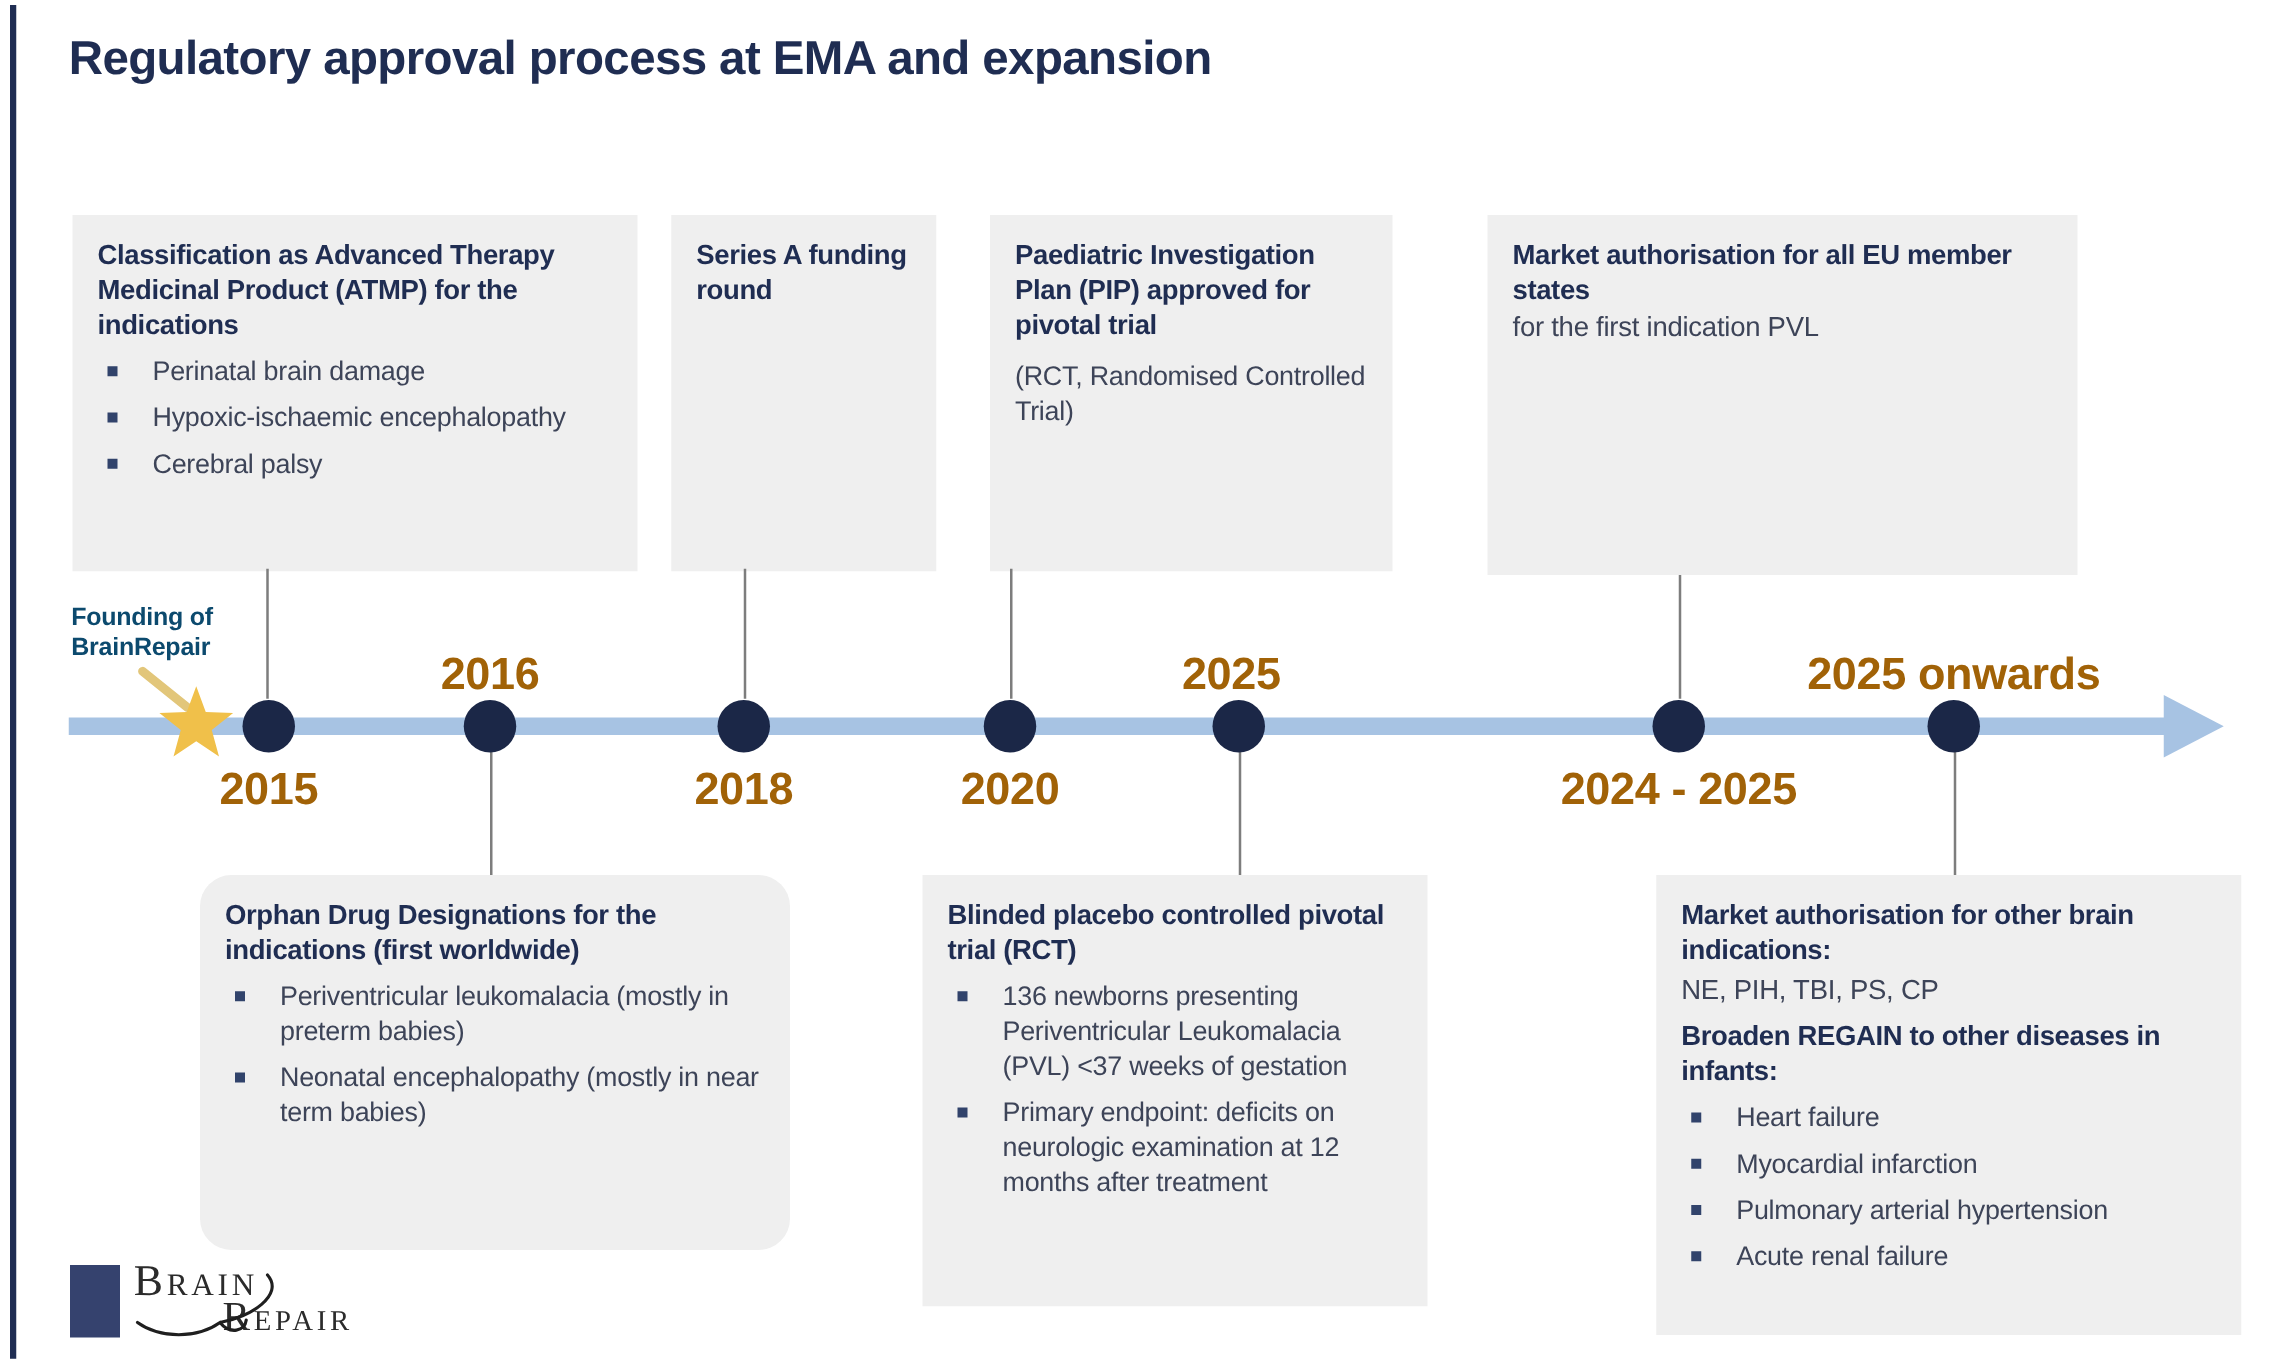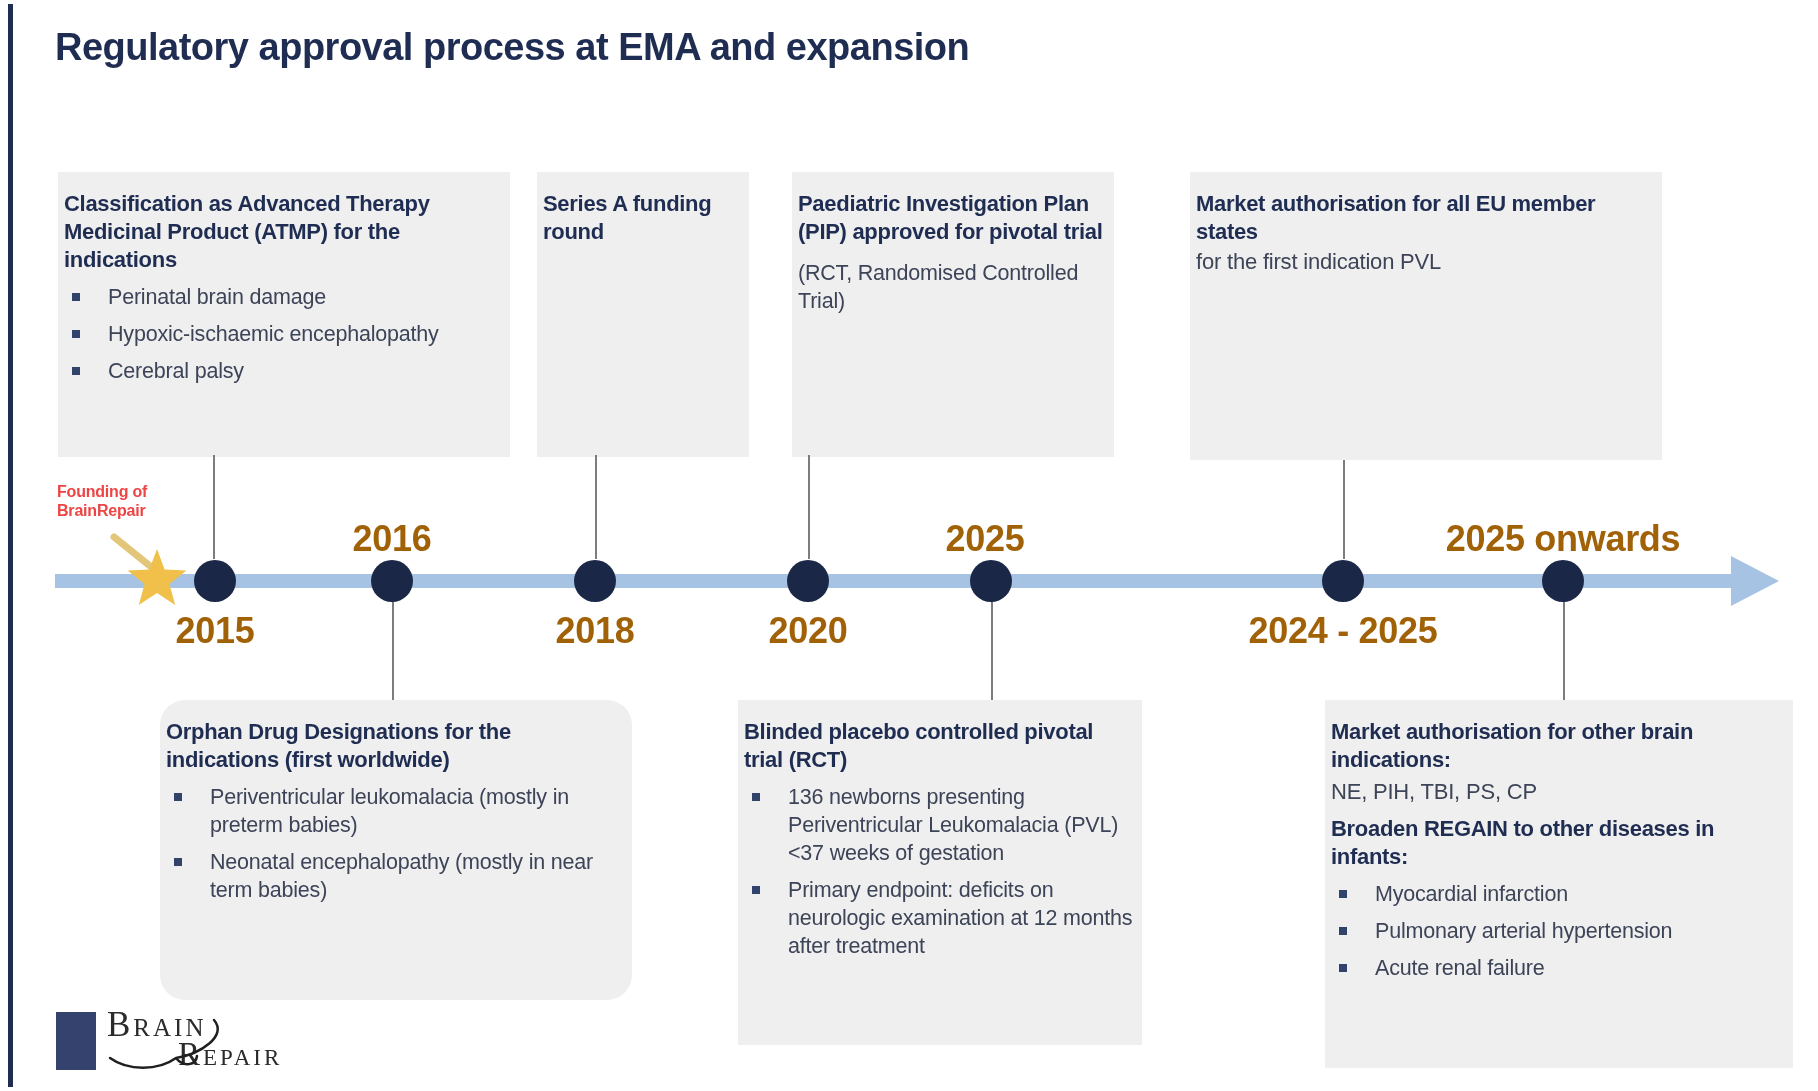--- a/index.html
+++ b/index.html
@@ -23,21 +23,21 @@
     font-size: 38px;
     font-weight: bold;
     color: #1f2d52;
     letter-spacing: -0.5px;
     white-space: nowrap;
   }
   .box {
     position: absolute;
     background: #efefef;
     box-sizing: border-box;
-    padding: 18px 6px;
+    padding: 18px 20px;
   }
   .box h3 {
     margin: 0 0 10px 0;
     font-size: 22px;
     font-weight: bold;
     color: #1f2d52;
     line-height: 1.28;
     letter-spacing: -0.3px;
   }
   .box .body-text {
@@ -99,23 +99,23 @@
     font-weight: bold;
     color: #a16207;
     white-space: nowrap;
     letter-spacing: -0.3px;
   }
   .year.above { top: 518px; }
   .year.below { top: 610px; }
   .founding {
     position: absolute;
     left: 57px; top: 482px;
-    font-size: 16px;
-    font-weight: bold;
-    color: #ef4444;
+    font-size: 20px;
+    font-weight: bold;
+    color: #0c4a6e;
     line-height: 1.2;
     letter-spacing: -0.2px;
   }
   .star-svg { position: absolute; left: 126px; top: 547px; }
   .founding-arrow-svg { position: absolute; left: 110px; top: 533px; }
   .logo-square {
     position: absolute;
     left: 56px; top: 1012px;
     width: 40px; height: 58px;
     background: #35426e;
@@ -191,20 +191,24 @@
     <div class="bullet">
       <span class="sq"></span>
       <span class="bt">Primary endpoint: deficits on neurologic examination at 12 months after treatment</span>
     </div>
   </div>
 
   <div class="box" style="left:1325px; top:700px; width:468px; height:368px; padding-right:14px;">
     <h3 style="margin-bottom:4px;">Market authorisation for other brain indications:</h3>
     <div class="body-text" style="font-size:22px; margin-bottom:8px;">NE, PIH, TBI, PS, CP</div>
     <h3 style="margin-bottom:10px;">Broaden REGAIN to other diseases in infants:</h3>
+    <div class="bullet">
+      <span class="sq"></span>
+      <span class="bt">Heart failure</span>
+    </div>
     <div class="bullet">
       <span class="sq"></span>
       <span class="bt">Myocardial infarction</span>
     </div>
     <div class="bullet">
       <span class="sq"></span>
       <span class="bt">Pulmonary arterial hypertension</span>
     </div>
     <div class="bullet">
       <span class="sq"></span>

